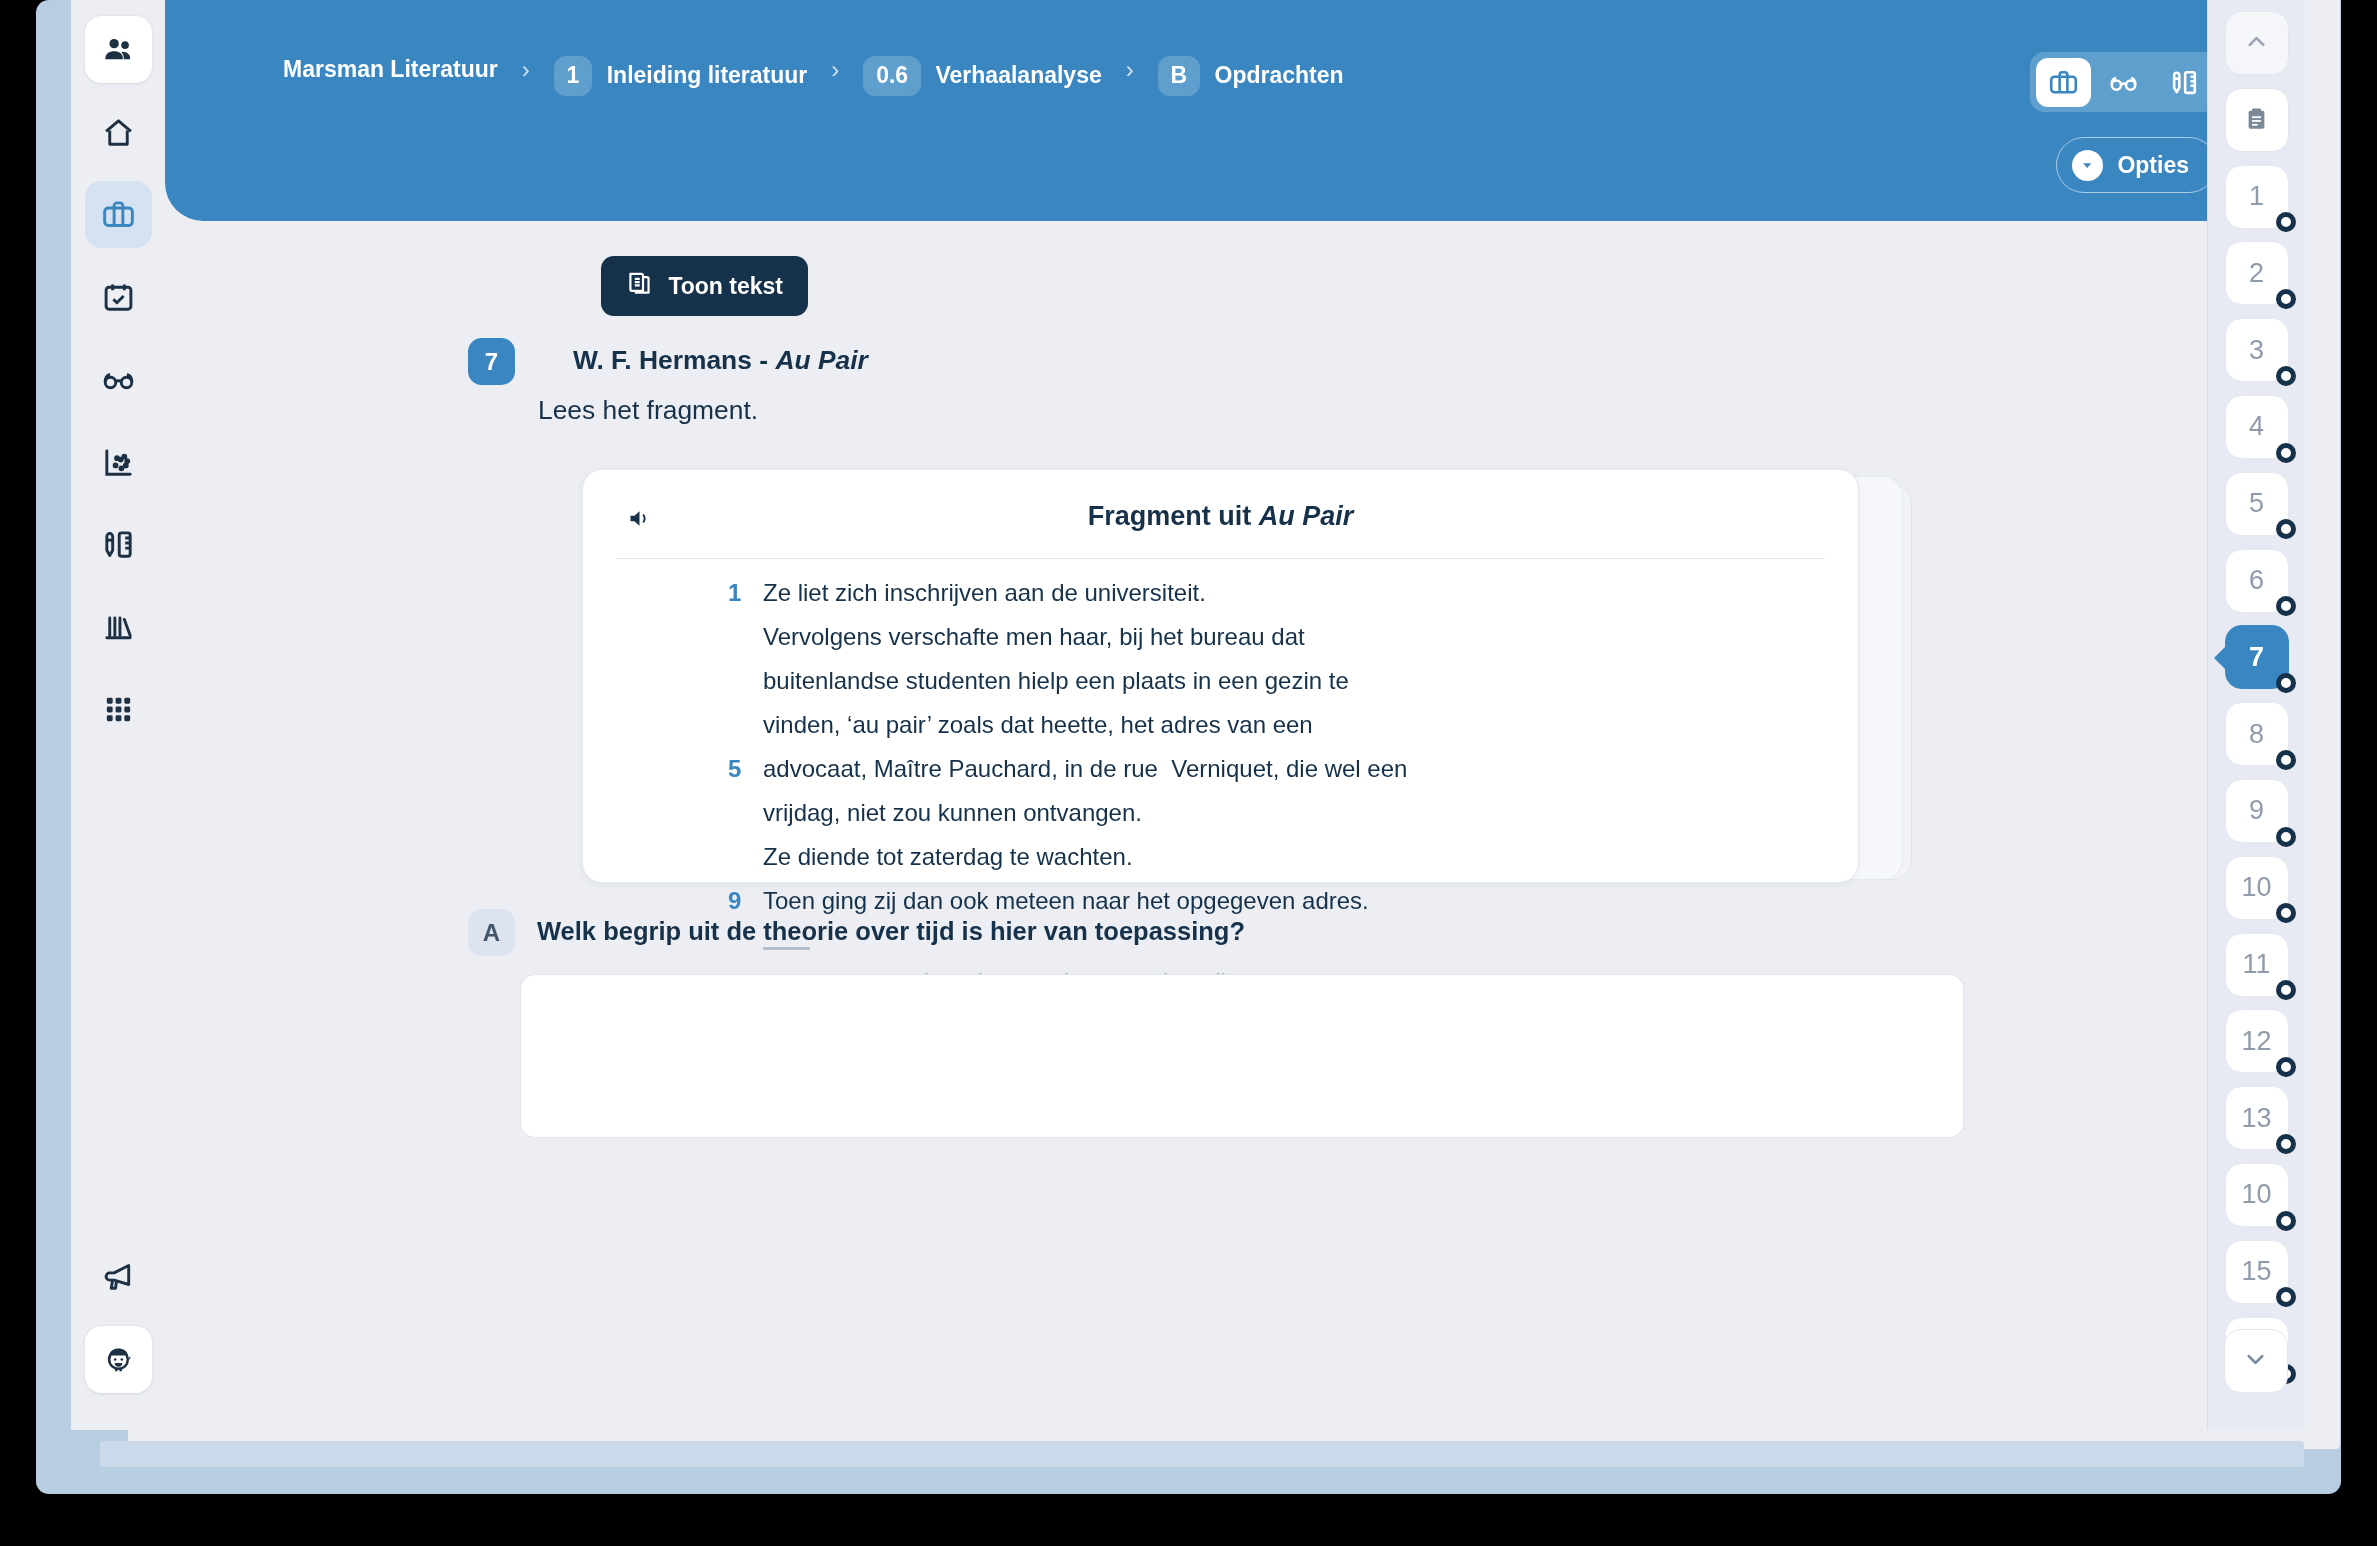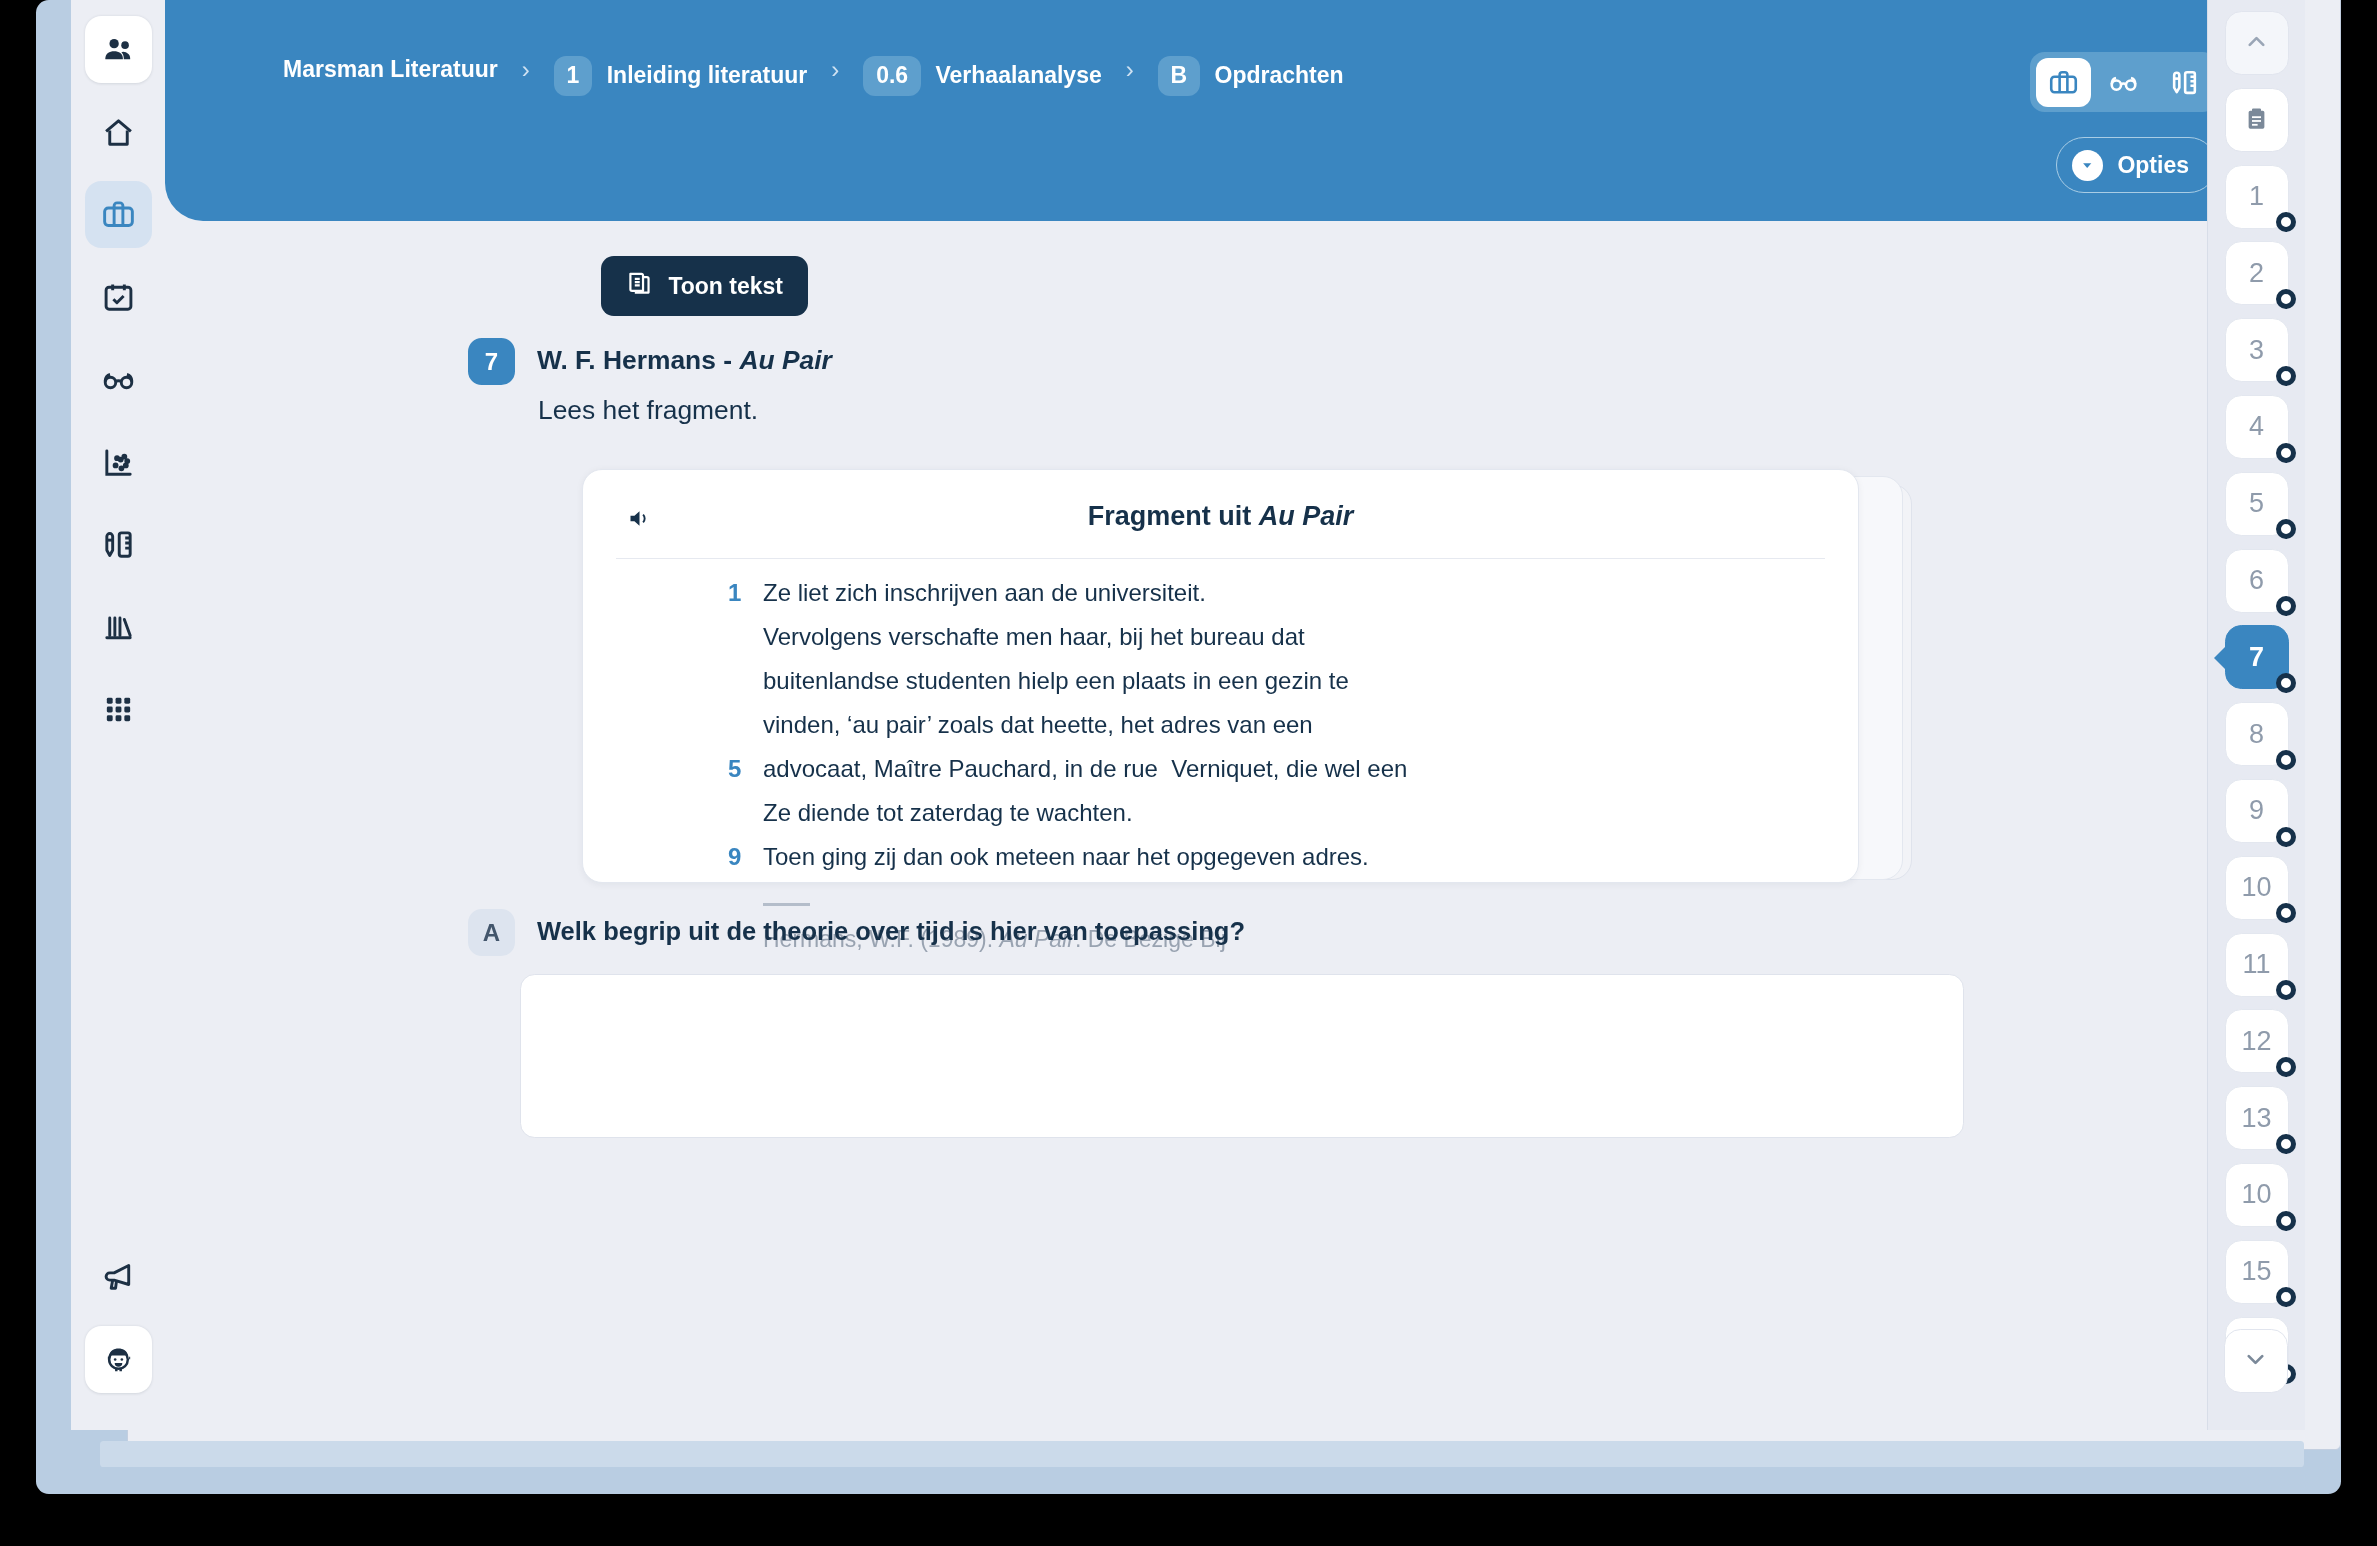--- a/index.html
+++ b/index.html
@@ -192,20 +192,21 @@
     border-radius: 13.7px;
     background: #3a86c0;
     color: #ffffff;
     display: flex; align-items: center; justify-content: center;
     font-size: 24px; font-weight: 700;
     flex: 0 0 auto;
   }
   .q-title {
     font-size: 26.4px; font-weight: 700; color: #16314a;
     padding-top: 7.3px;
+    margin-left: 36px;
   }
   .q-title i { font-style: italic; }
   .q-instruction {
     position: absolute;
     left: 373px; top: 174px;
     font-size: 26.4px; color: #16314a;
   }
 
   
   .frag-stack { position: absolute; left: 417px; top: 248px; width: 1330px; height: 414px; }
@@ -600,20 +601,24 @@
           <div class="frag-line">
               <span class="frag-num"></span>
               <span class="frag-text">vinden, ‘au pair’ zoals dat heette, het adres van een</span>
             </div>
           <div class="frag-line">
               <span class="frag-num">5</span>
               <span class="frag-text">advocaat, Maître Pauchard, in de rue  Verniquet, die wel een</span>
             </div>
           <div class="frag-line">
               <span class="frag-num"></span>
+              <span class="frag-text">vrijdag, niet zou kunnen ontvangen.</span>
+            </div>
+          <div class="frag-line">
+              <span class="frag-num"></span>
               <span class="frag-text">Ze diende tot zaterdag te wachten.</span>
             </div>
           <div class="frag-line">
               <span class="frag-num">9</span>
               <span class="frag-text">Toen ging zij dan ook meteen naar het opgegeven adres.</span>
             </div>
           <div class="frag-div"></div>
           <div class="frag-cite"><span>Hermans, W.F. (1989). </span><i>Au Pair</i><span>. De Bezige Bij</span></div>
         </div>
       </div>

